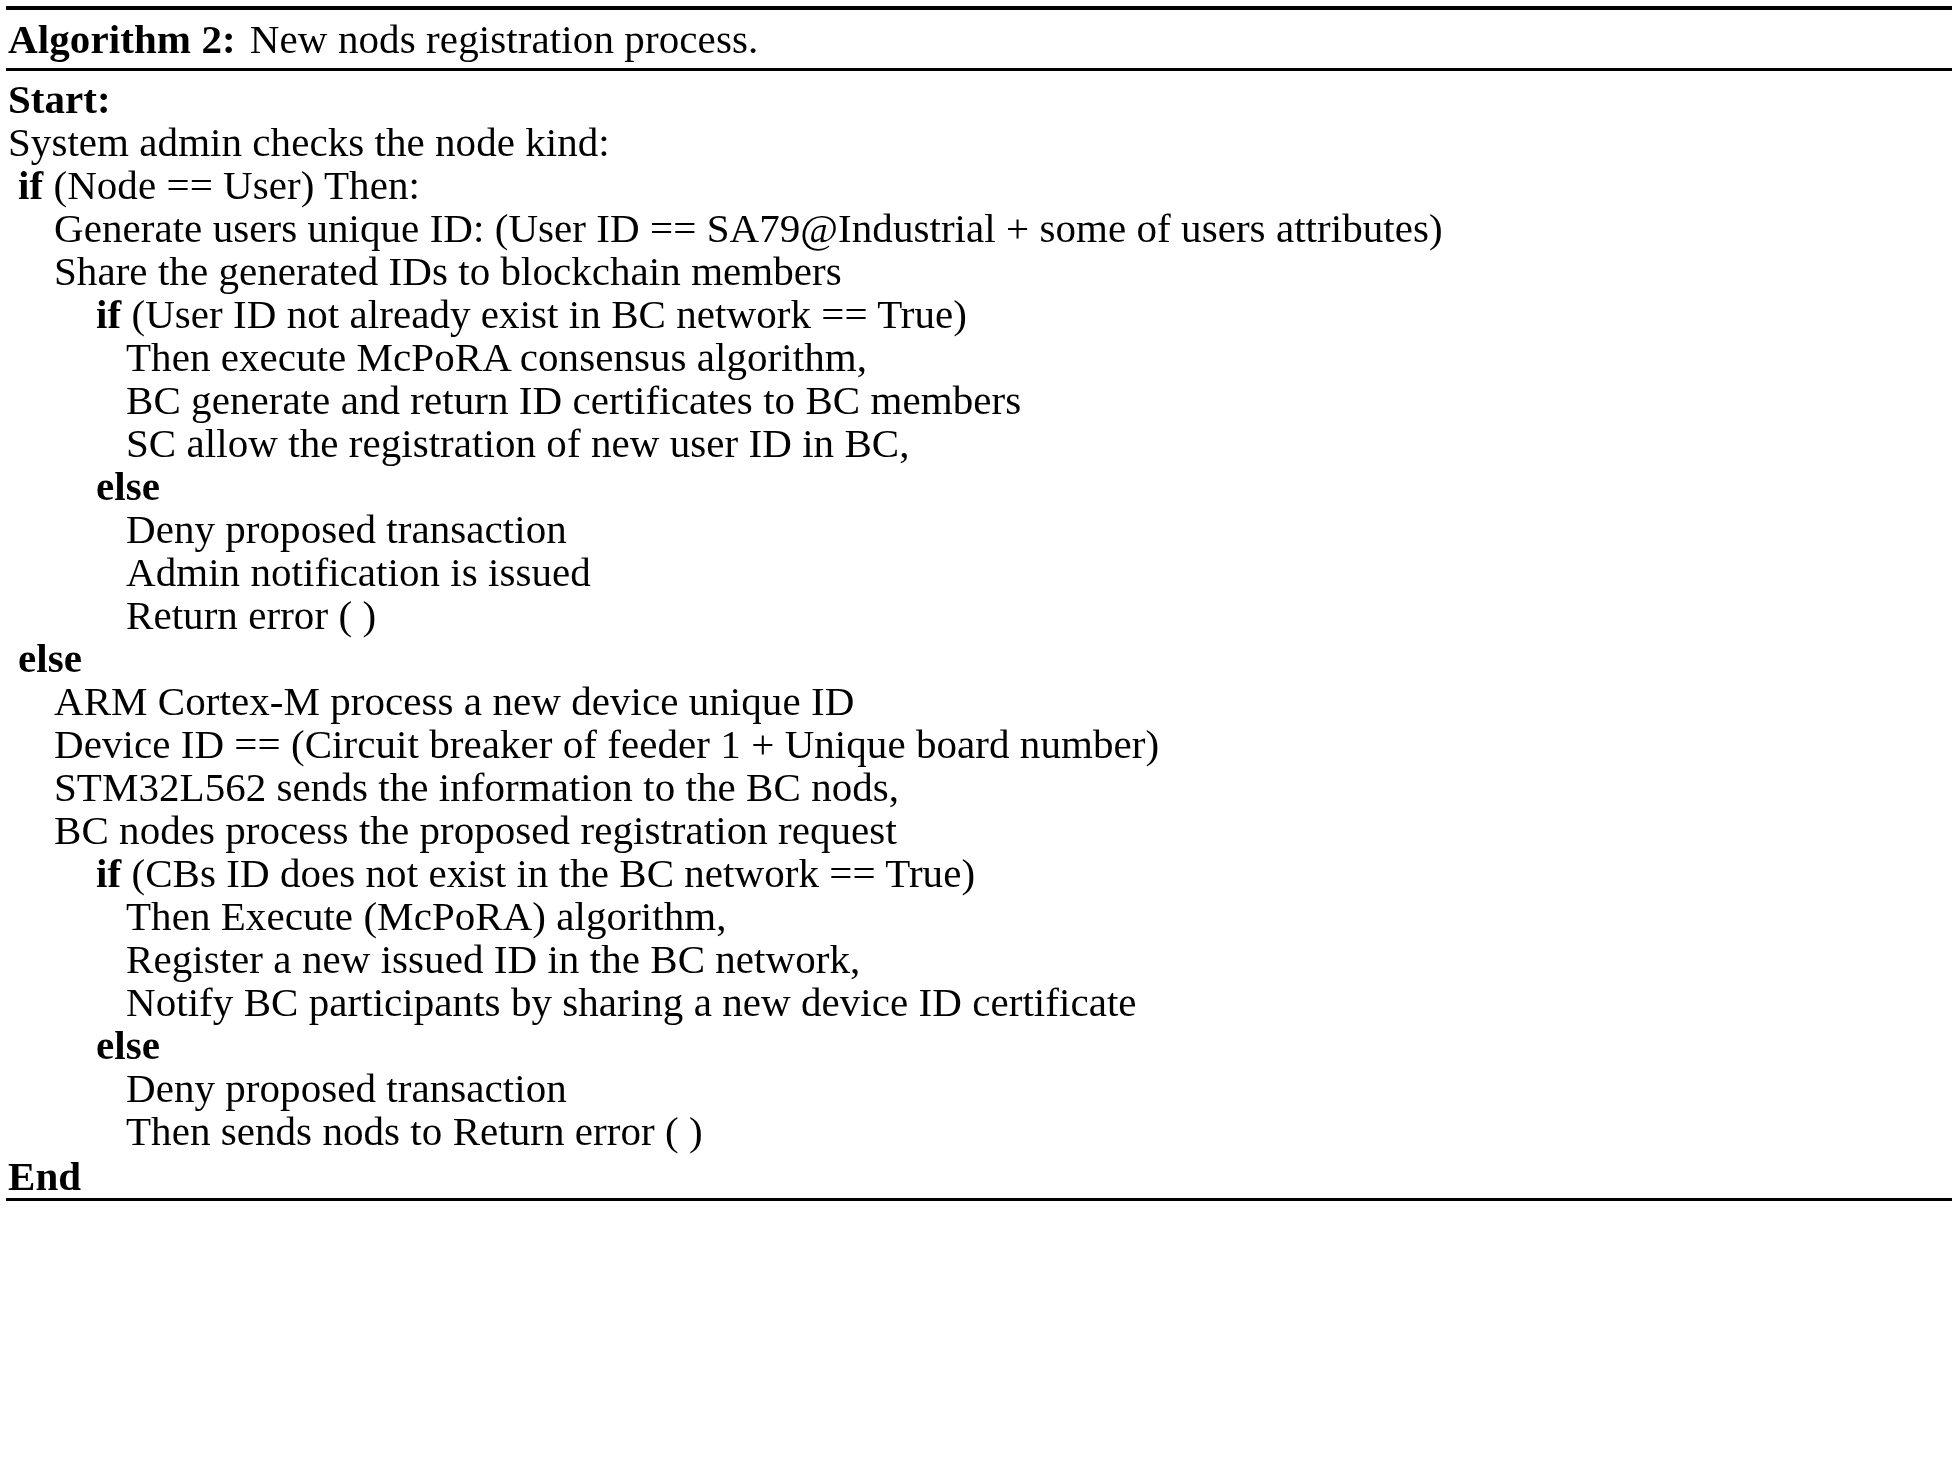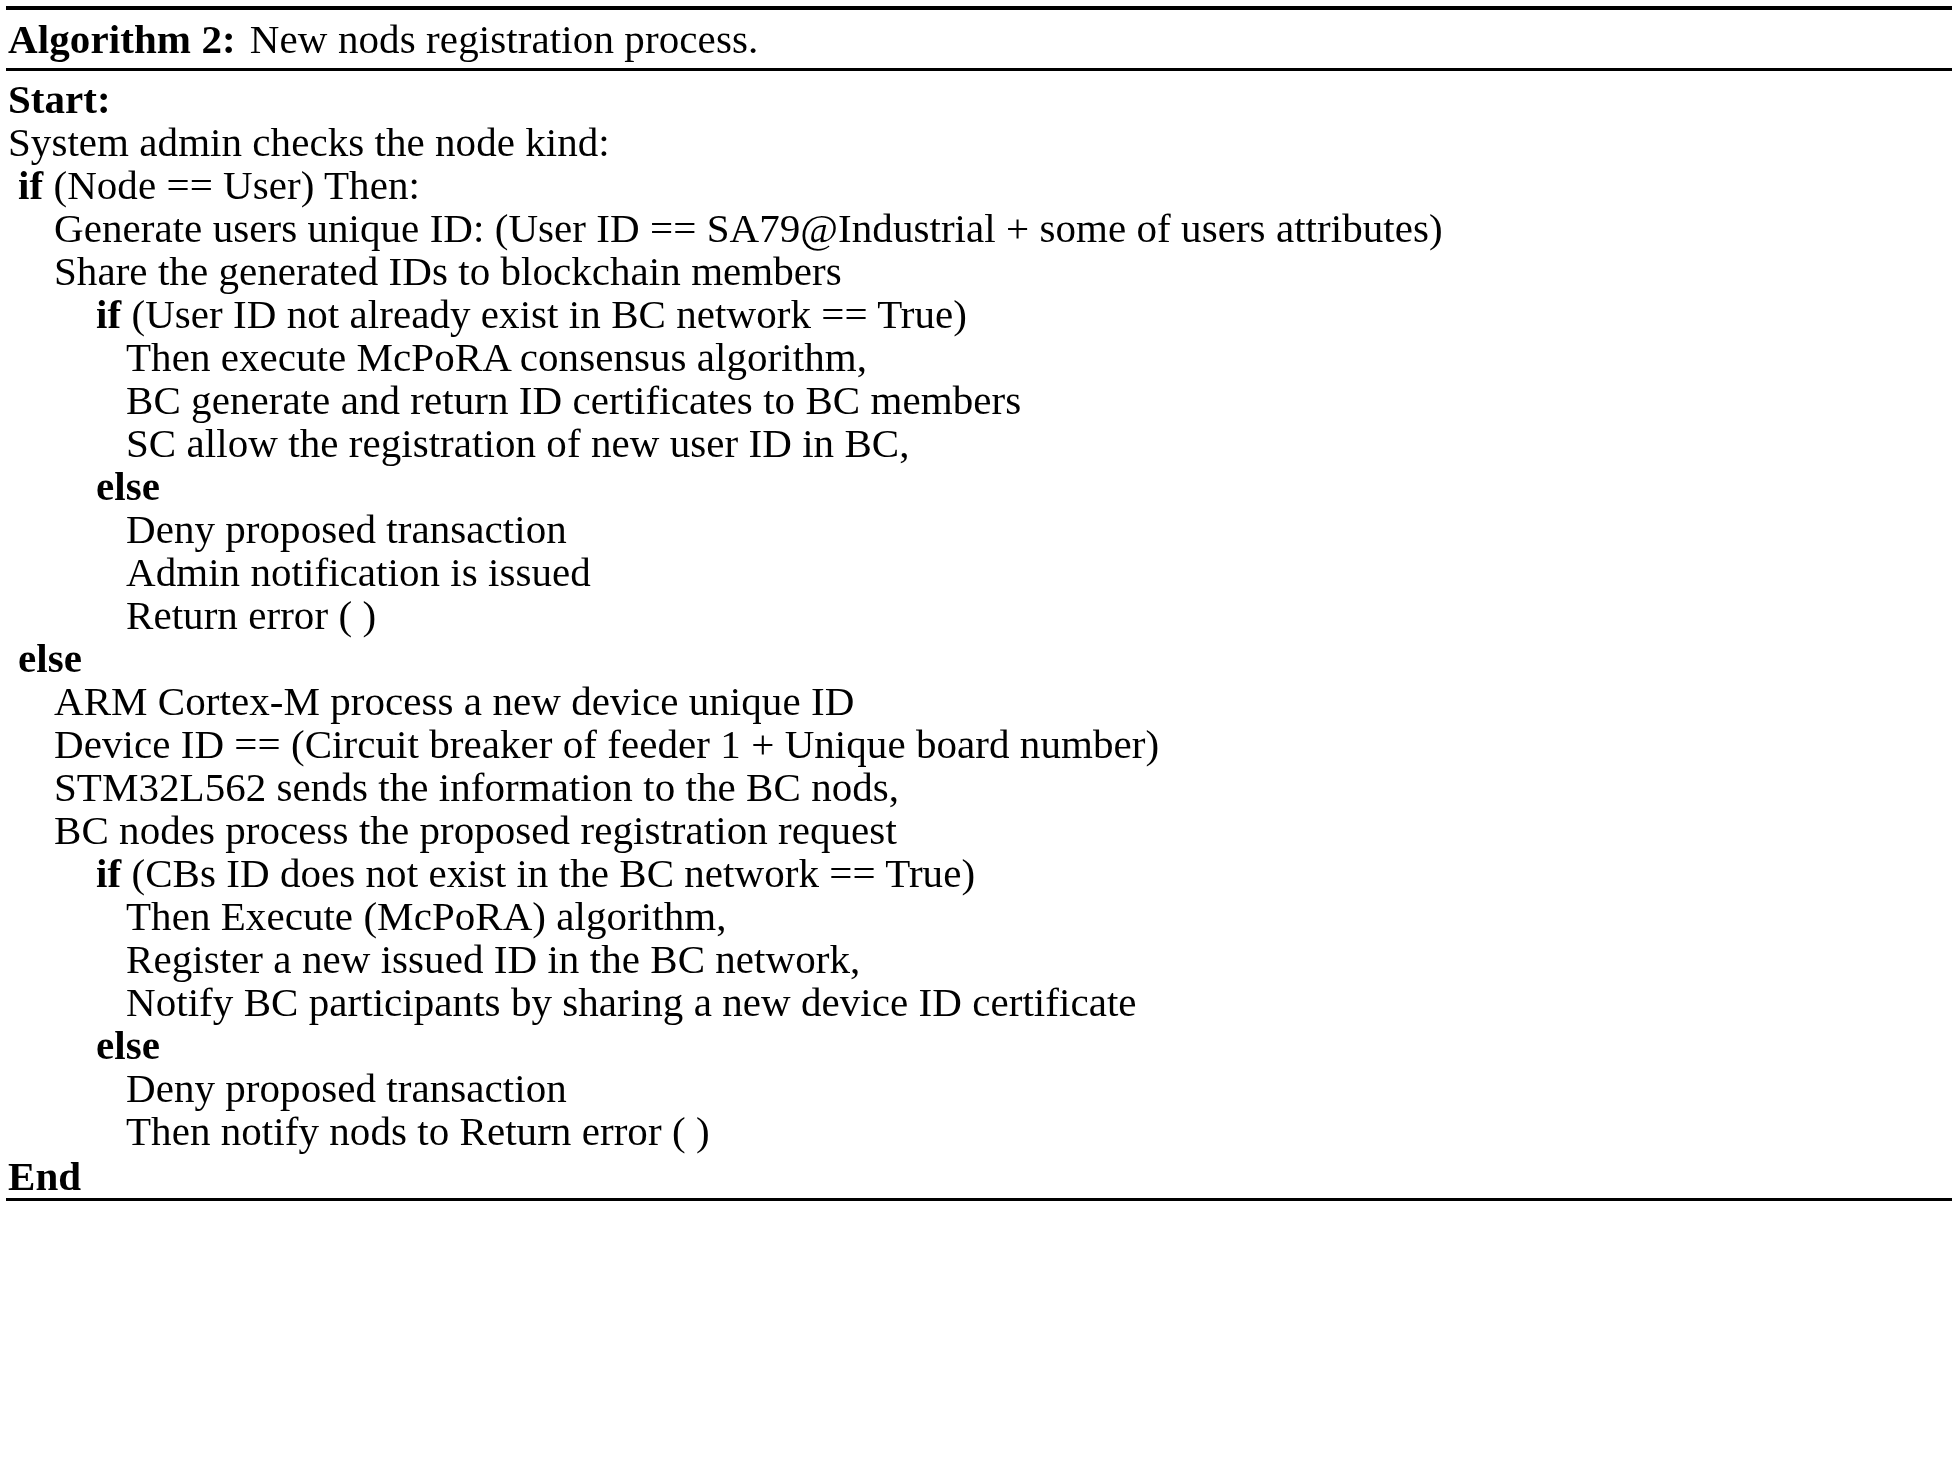--- a/index.html
+++ b/index.html
@@ -114,19 +114,19 @@
       <div class="line ind-2"><span>ARM Cortex-M process a new device unique ID</span></div>
       <div class="line ind-2"><span>Device ID == (Circuit breaker of feeder 1 + Unique board number)</span></div>
       <div class="line ind-2"><span>STM32L562 sends the information to the BC nods,</span></div>
       <div class="line ind-2"><span>BC nodes process the proposed registration request</span></div>
       <div class="line ind-3"><span class="kw">if</span><span> (CBs ID does not exist in the BC network == True)</span></div>
       <div class="line ind-4"><span>Then Execute (McPoRA) algorithm,</span></div>
       <div class="line ind-4"><span>Register a new issued ID in the BC network,</span></div>
       <div class="line ind-4"><span>Notify BC participants by sharing a new device ID certificate</span></div>
       <div class="line ind-3"><span class="kw">else</span></div>
       <div class="line ind-4"><span>Deny proposed transaction</span></div>
-      <div class="line ind-4"><span>Then notify nods to Return error ( )</span></div>
+      <div class="line ind-4"><span>Then sends nods to Return error ( )</span></div>
       <div class="line ind-0 line-end"><span class="kw">End</span></div>
     </div>
 
   <hr class="rule rule-thin">
 
 </div>
 
 </body></html>

